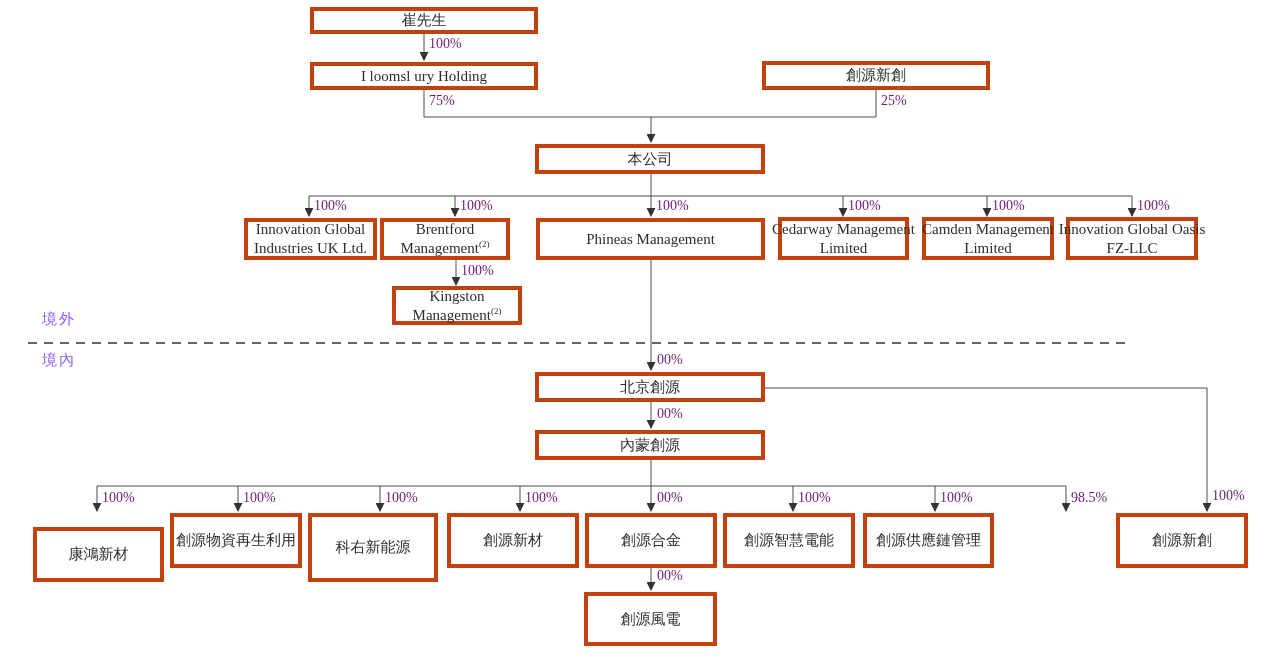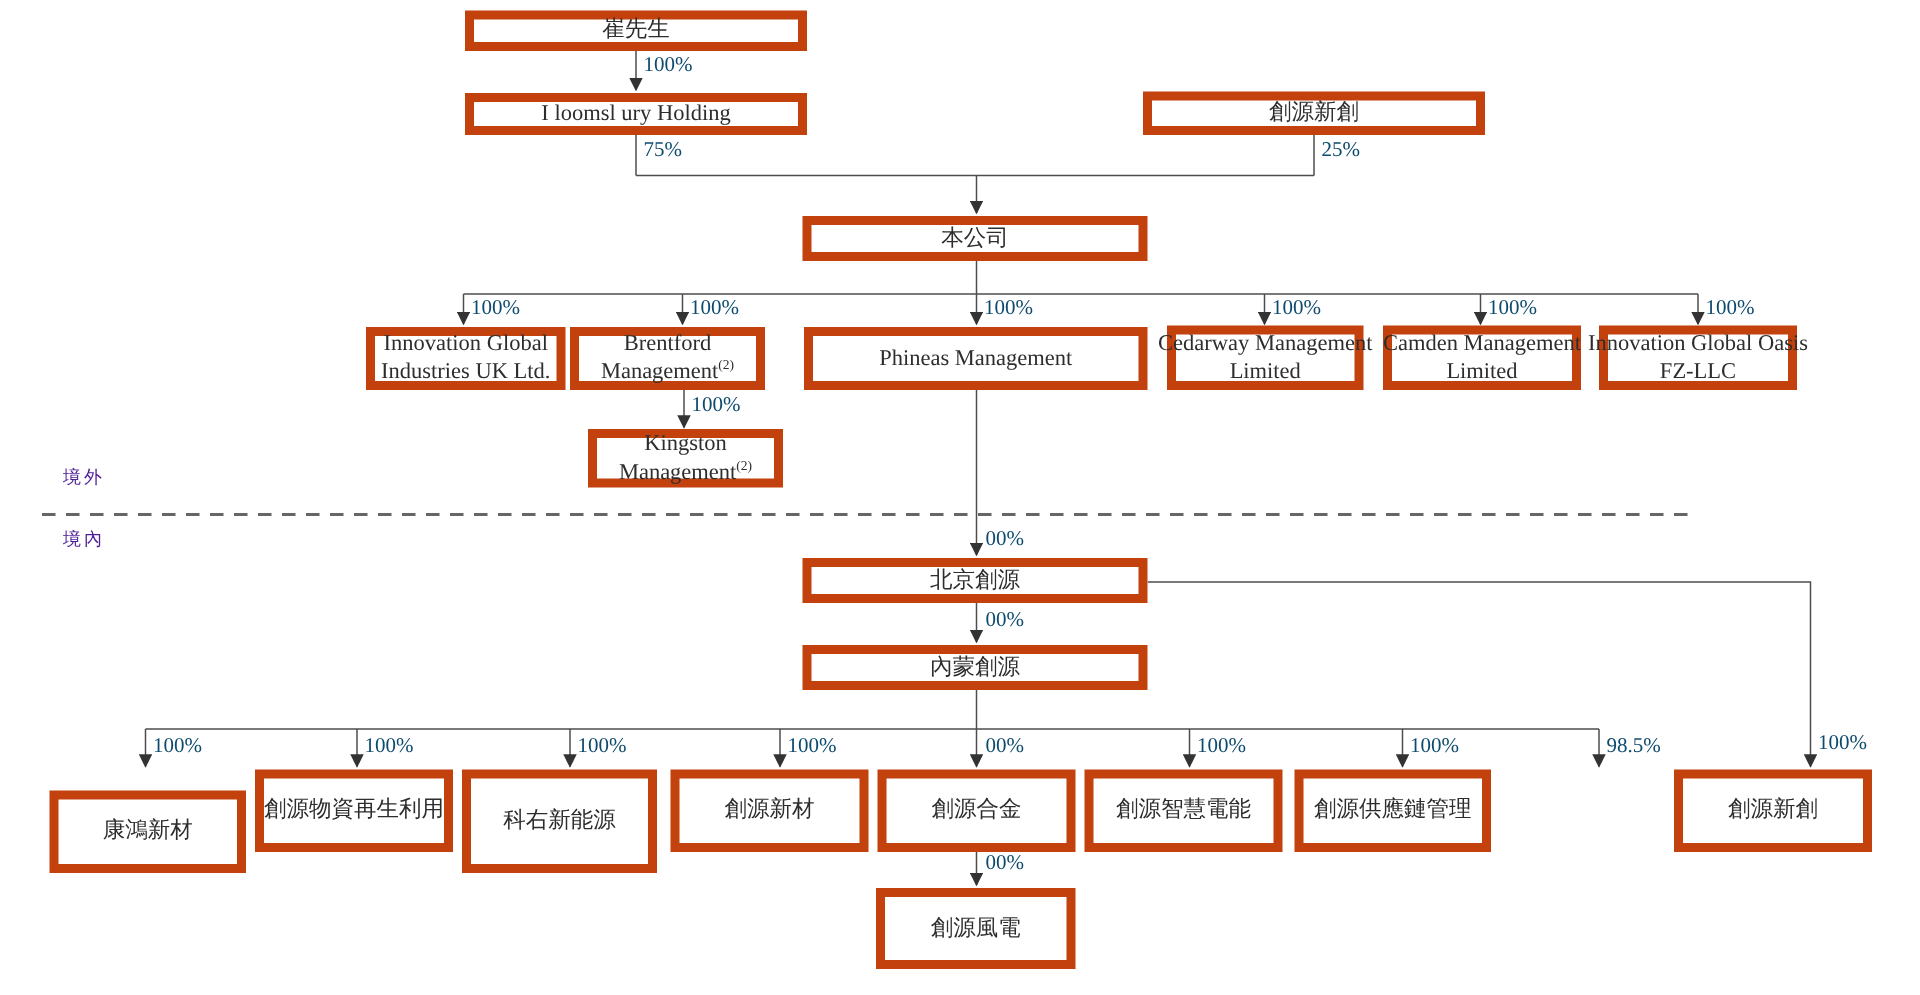--- a/index.html
+++ b/index.html
@@ -2,32 +2,32 @@
 <html><head>
 <meta charset="utf-8">
 <style>
   html,body{margin:0;padding:0;background:#ffffff;}
   #stage{
     position:relative;width:1280px;height:663px;background:#ffffff;overflow:hidden;
     font-family:"Liberation Serif","DejaVu Serif",serif;color:#2d2d2d;
   }
   #wires{position:absolute;left:0;top:0;width:1280px;height:663px;}
   .node{
-    position:absolute;box-sizing:border-box;border:6px solid #c2410c;background:#ffffff;
+    position:absolute;box-sizing:border-box;border:4px solid #c2410c;background:#ffffff;
     display:flex;flex-direction:column;align-items:center;justify-content:center;
     text-align:center;font-size:15px;line-height:1.25;z-index:2;
   }
   .node .nl{display:block;white-space:nowrap;}
   .node sup{font-size:9px;line-height:0;vertical-align:super;}
   .pct{
     position:absolute;font-size:14px;line-height:1;white-space:nowrap;z-index:3;
-    color:#0c4a6e;
+    color:#701a75;
   }
   .region{
-    position:absolute;font-size:12px;line-height:1;z-index:3;color:#4c1d95;letter-spacing:2px;
+    position:absolute;font-size:15px;line-height:1;z-index:3;color:#8b5cf6;letter-spacing:2px;
   }
 </style>
 </head>
 <body>
 
 <div id="stage">
 
   <svg id="wires" width="1280" height="663" viewBox="0 0 1280 663">
     <defs>
       <marker id="arr" viewBox="0 0 10 10" refX="9" refY="5" markerWidth="9" markerHeight="9" orient="auto">

